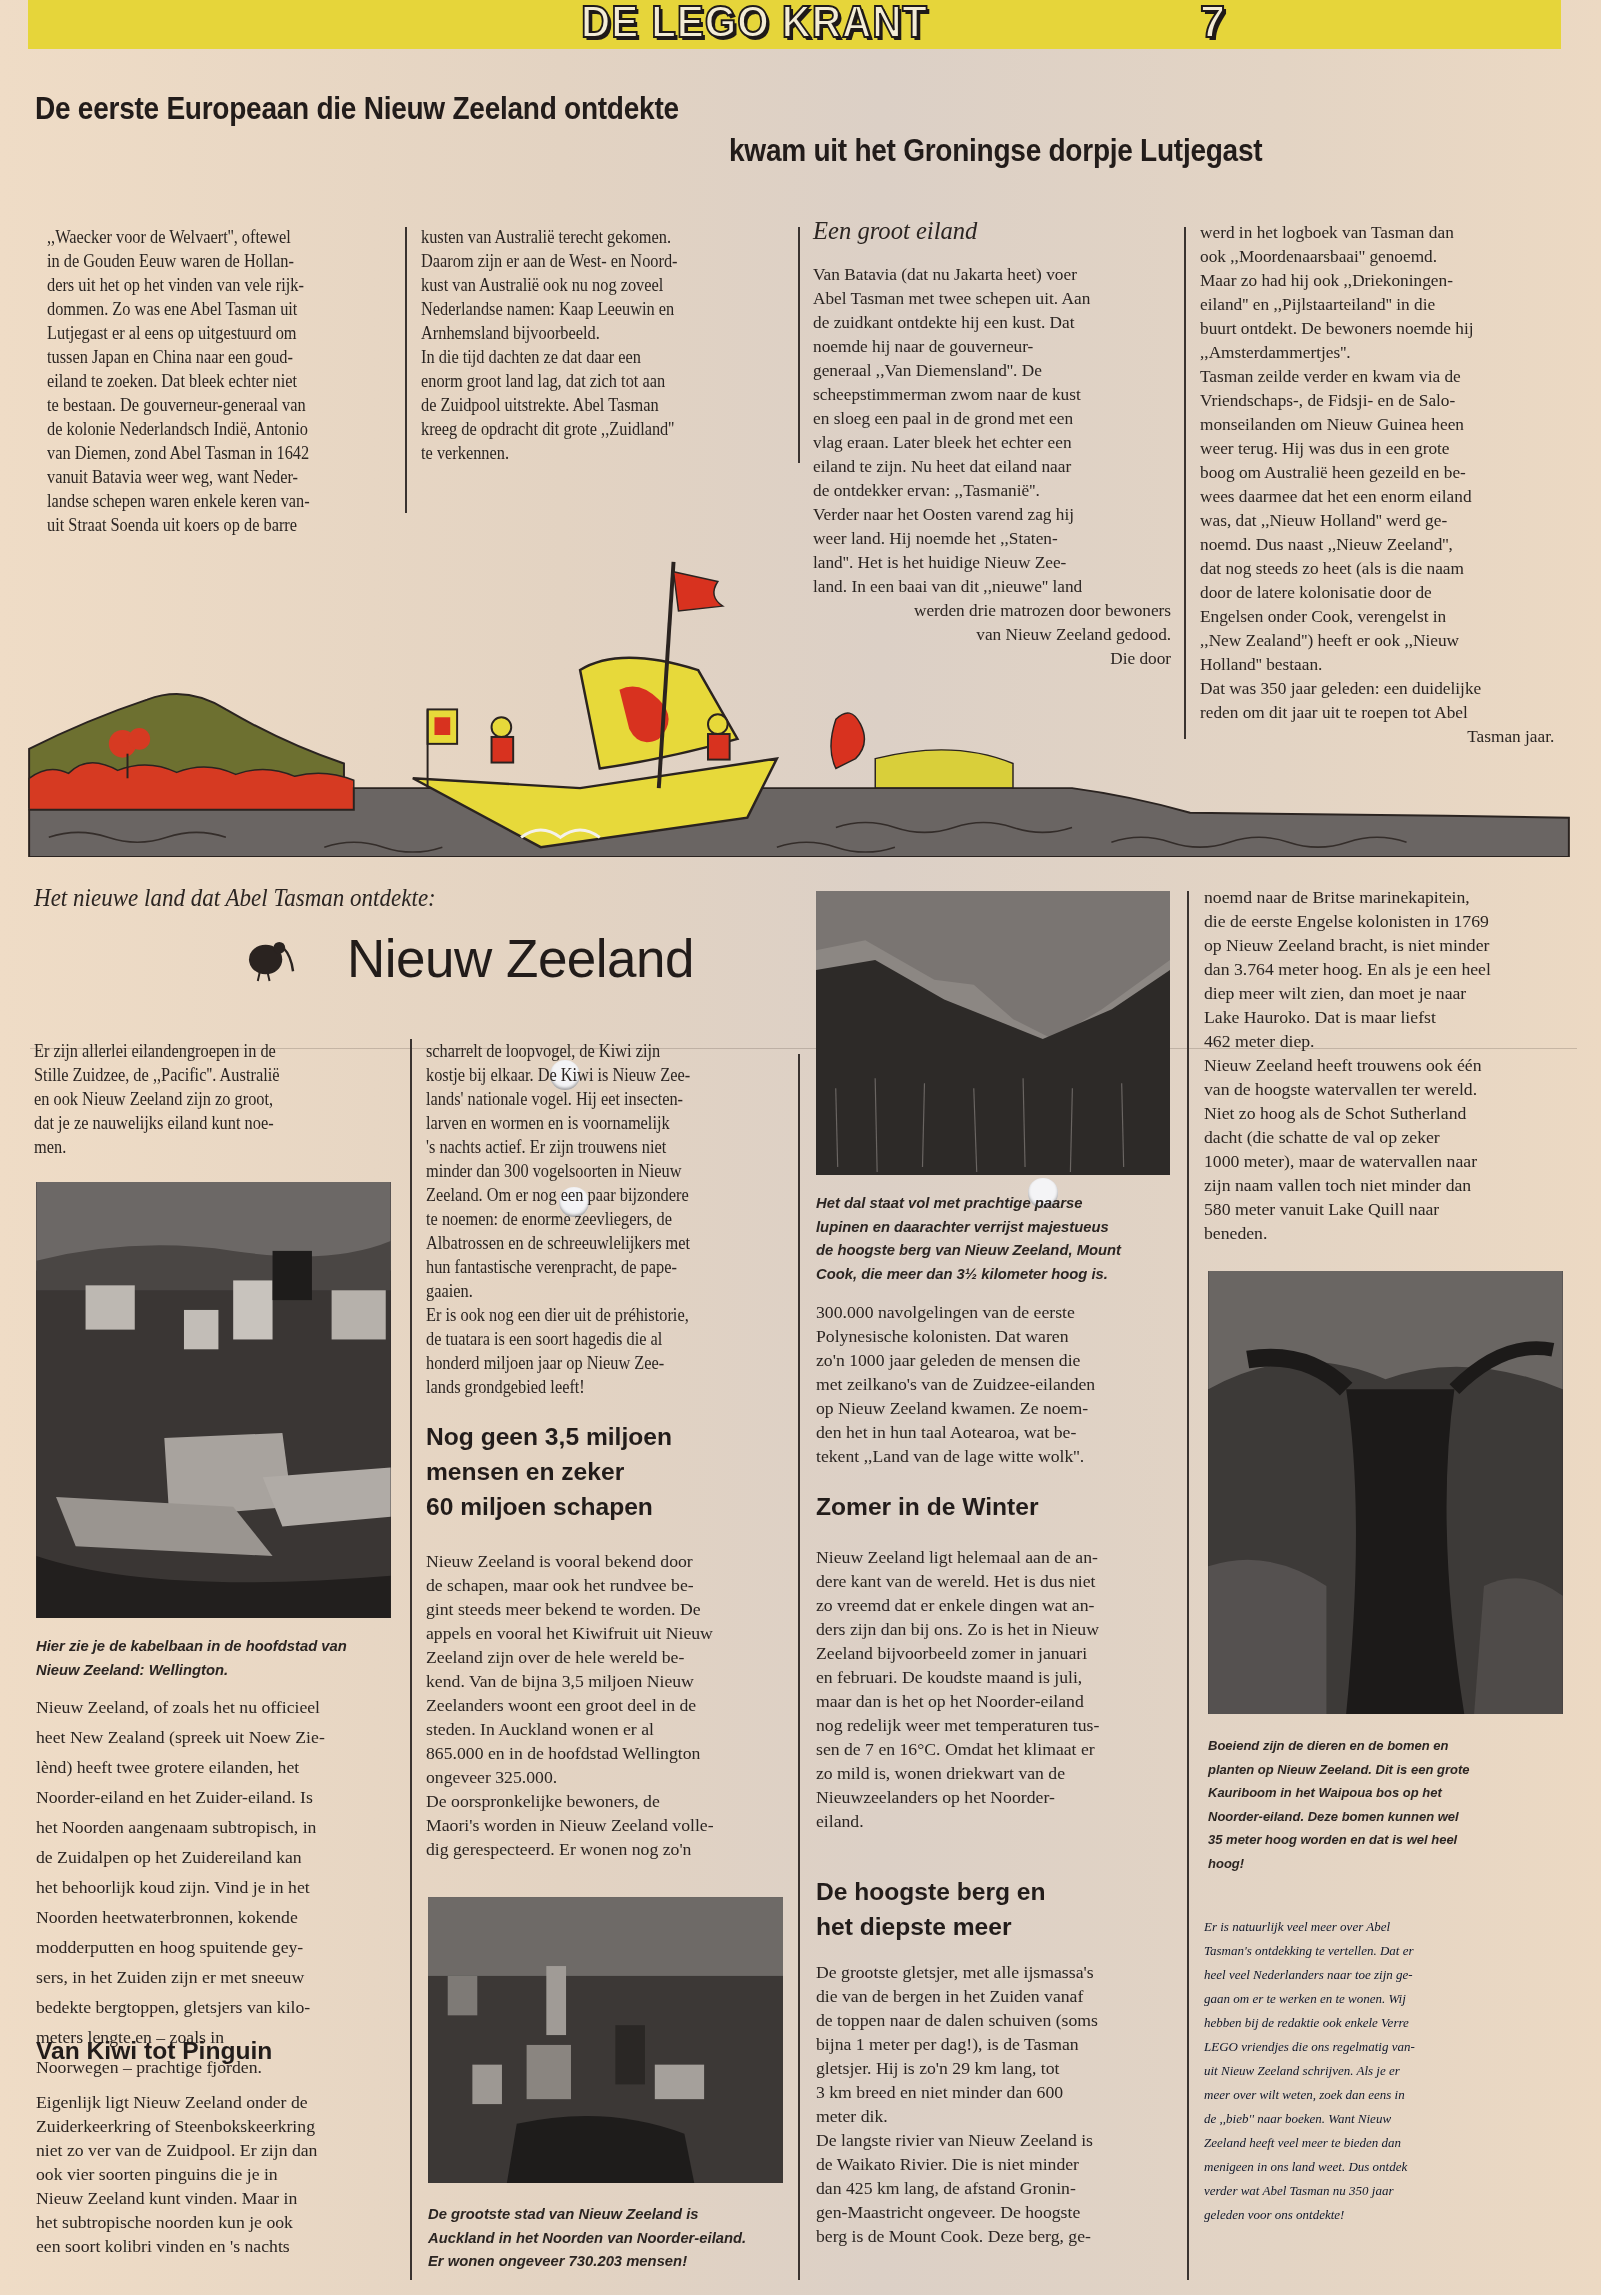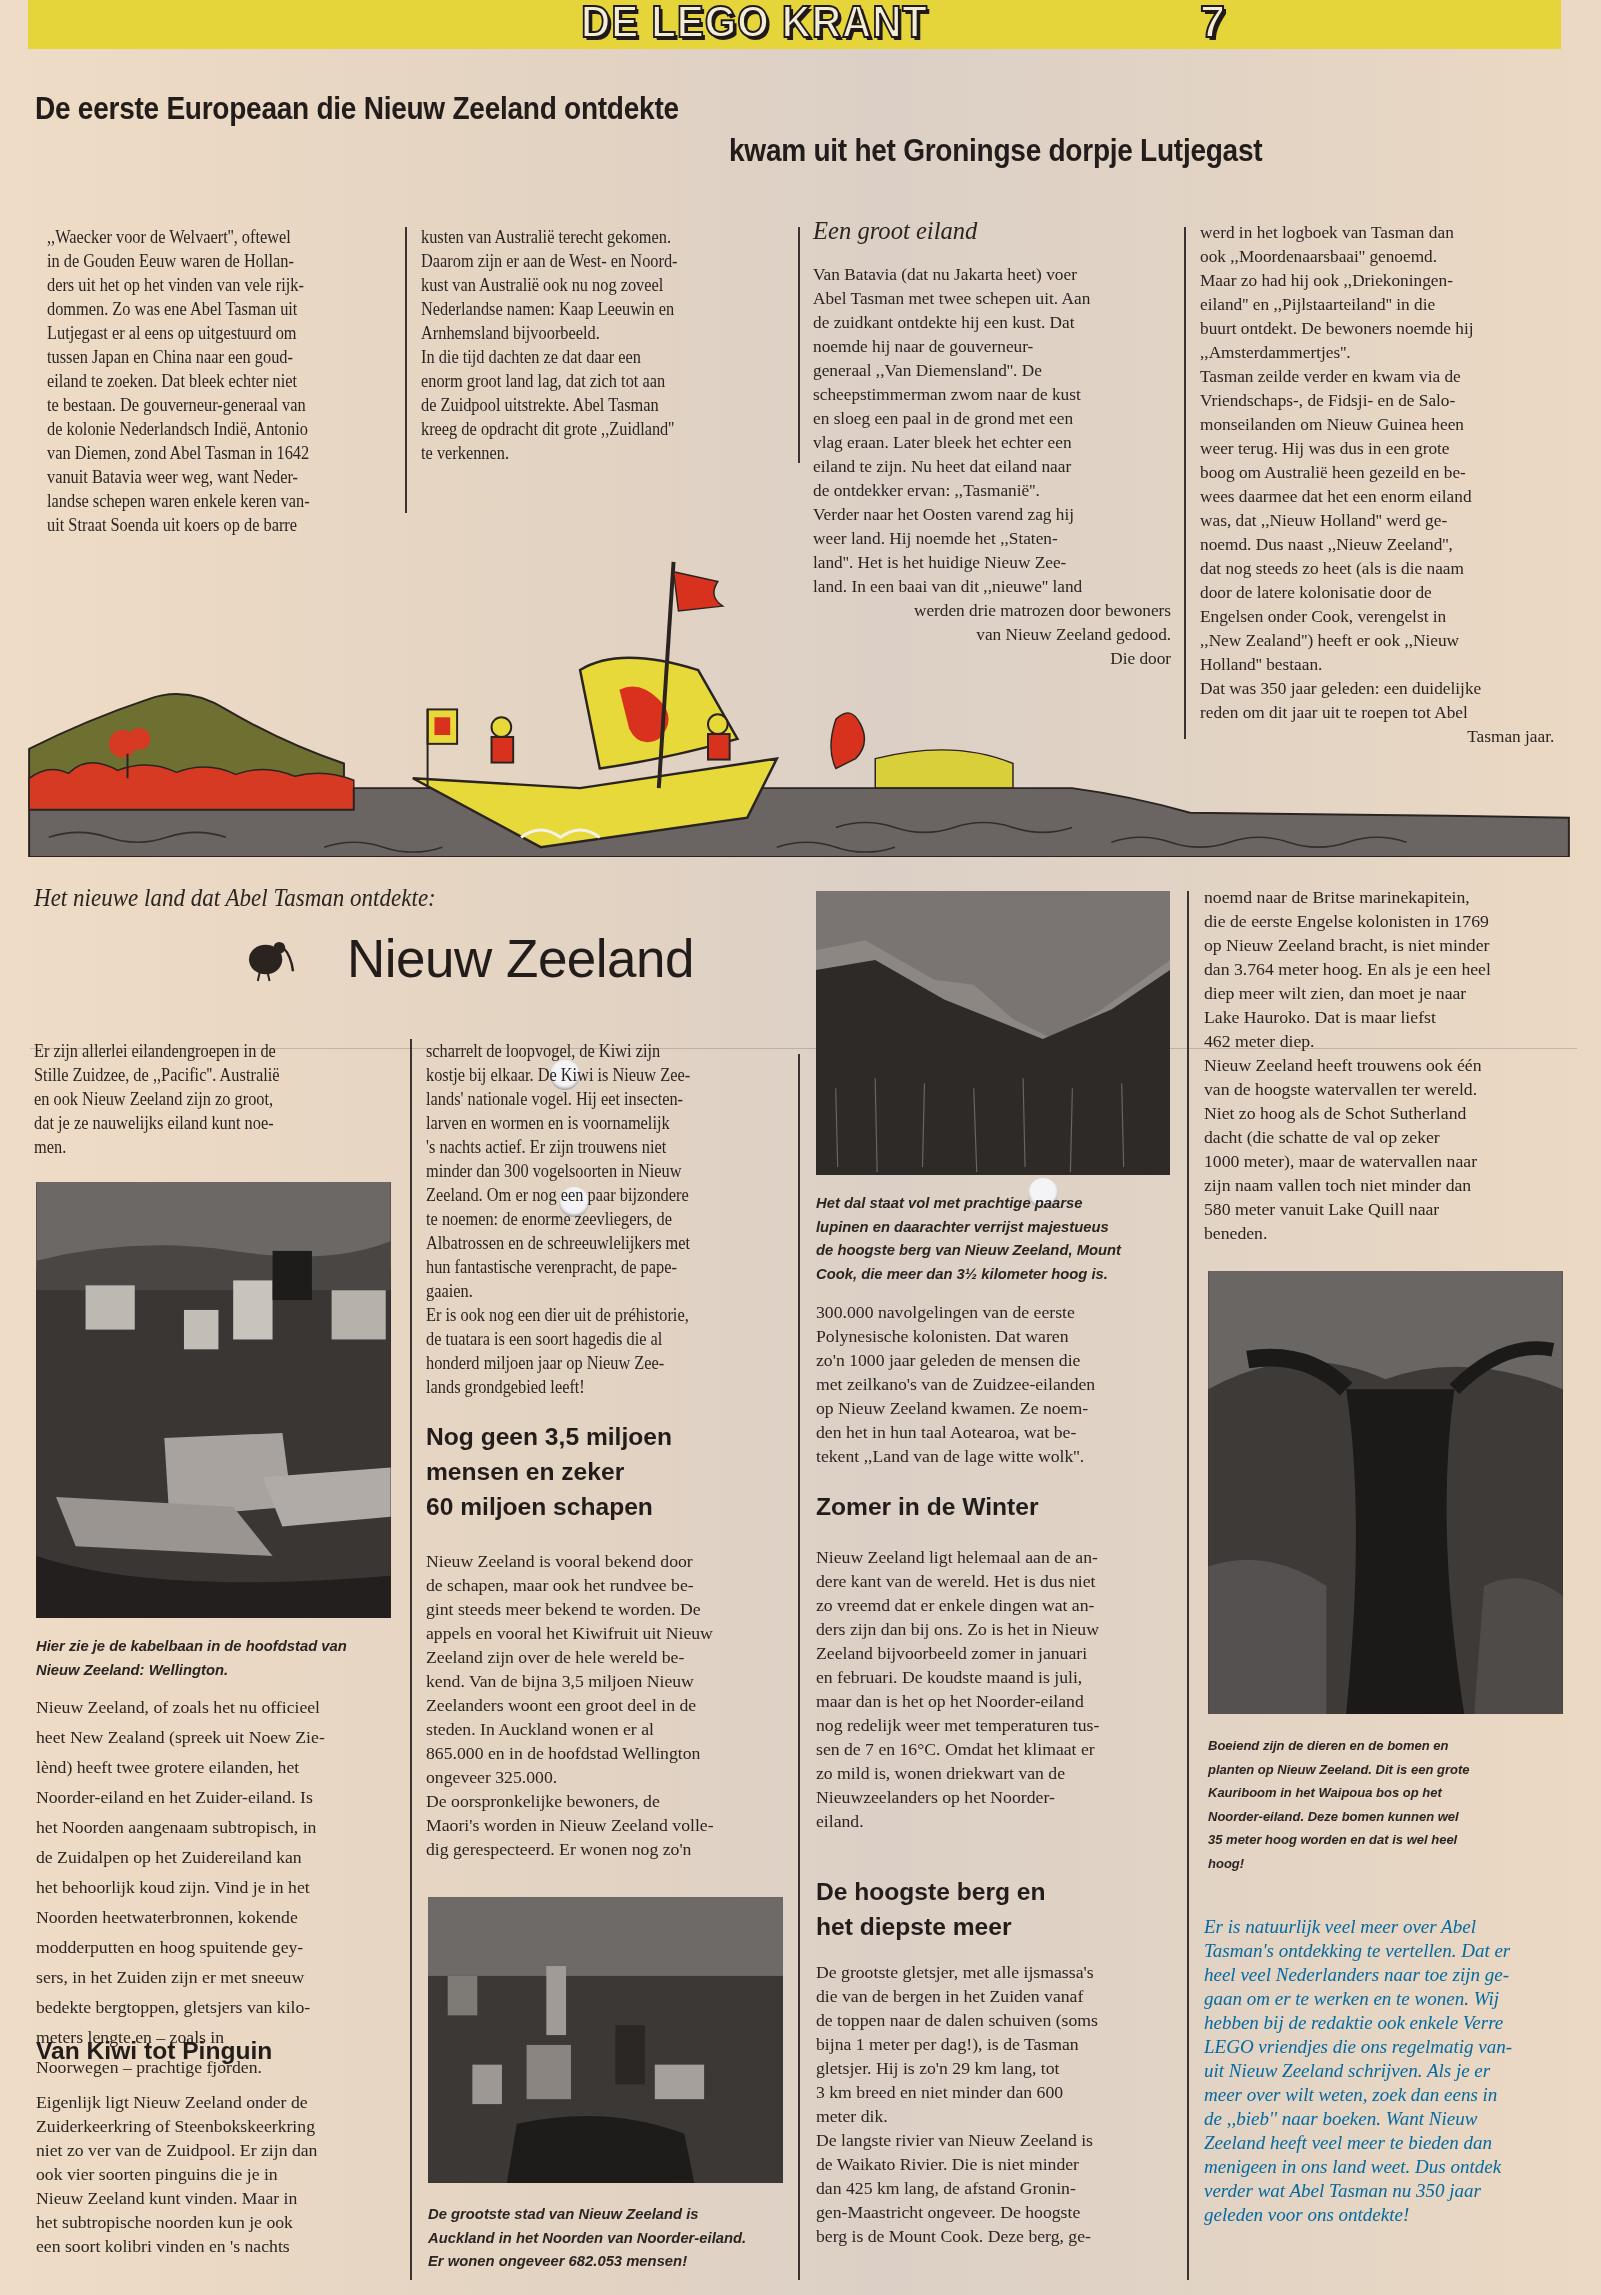--- a/index.html
+++ b/index.html
@@ -74,21 +74,21 @@
     margin-top: 14px;
   }
 
   .subhead {
     font-family: "Liberation Sans", sans-serif; font-weight: 900; font-size: 24.6px;
     line-height: 35px; color: #221c1a; white-space: pre-line;
   }
 
   .closing {
     font-family: "Liberation Serif", serif; font-style: italic;
-    font-size: 19px; line-height: 24px; color: #0369a1; white-space: pre-line;
+    font-size: 13px; line-height: 24px; color: #0f172a; white-space: pre-line;
   }
 
   .punch-hole { width: 29.6px; height: 29.6px; border-radius: 50%; background: #f4f4f6; box-shadow: inset 0 -2px 3px rgba(0,0,0,0.35); }
   .fold-line { left: 29.6px; width: 1547px; height: 1px; background: rgba(90,80,70,0.25); }
 </style>
 </head>
 <body>
 
 <div class="abs masthead"></div>
 <div class="abs masthead-title">DE LEGO KRANT</div>
@@ -337,21 +337,21 @@
     <rect x="100" y="150" width="45" height="55" fill="#8a8580"></rect>
     <rect x="190" y="130" width="30" height="60" fill="#2a2725"></rect>
     <rect x="230" y="170" width="50" height="35" fill="#a5a09b"></rect>
     <rect x="45" y="170" width="30" height="40" fill="#9d9893"></rect>
     <rect x="120" y="70" width="20" height="70" fill="#a09b96"></rect>
     <path d="M90 230 Q 180 210 260 240 L 270 290 L 80 290 Z" fill="#1e1c1b"></path>
   </svg>
 </div>
 <div class="abs caption" style="left:428px; top:2189px; width:374px; font-size:14.8px;">De grootste stad van Nieuw Zeeland is
 Auckland in het Noorden van Noorder-eiland.
-Er wonen ongeveer 682.053 mensen!</div>
+Er wonen ongeveer 730.203 mensen!</div>
 <div class="abs rule-v" style="left:798px; top:1054px; height:1226px;"></div>
 
 <div class="abs photo" style="left:816px; top:891px; width:354px; height:284px;">
   <svg width="354" height="284" viewBox="0 0 359 288">
     <rect width="359" height="288" fill="#3a3634"></rect>
     <rect width="359" height="150" fill="#7a7572"></rect>
     <path d="M0 60 L 50 50 L 120 90 L 160 95 L 200 130 L 240 150 L 290 120 L 359 70 L 359 160 L 0 160 Z" fill="#8c8783"></path>
     <path d="M0 80 L 60 70 L 130 110 L 230 150 L 300 120 L 359 80 L 359 288 L 0 288 Z" fill="#2d2a28"></path>
     <g stroke="#6a6562" stroke-width="1.2">
       <line x1="20" y1="200" x2="22" y2="280"></line>

